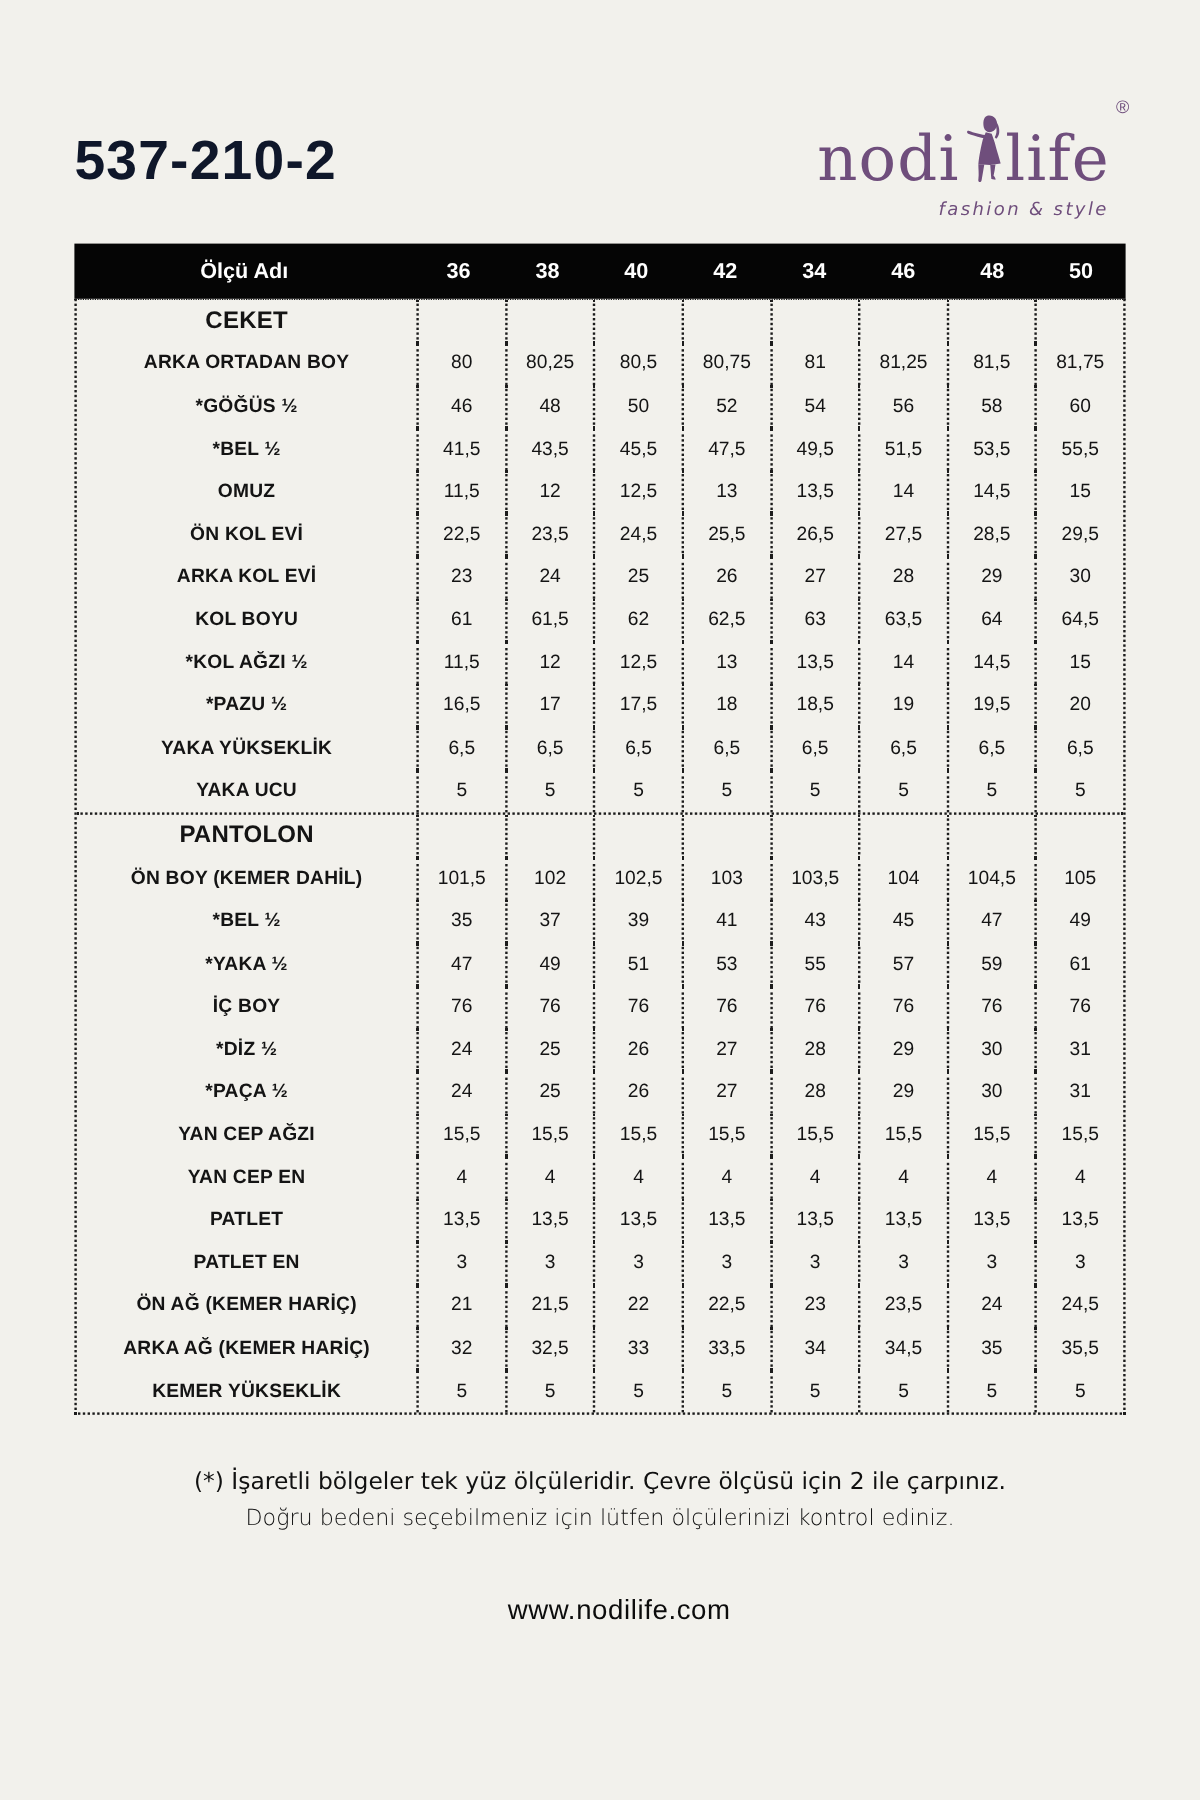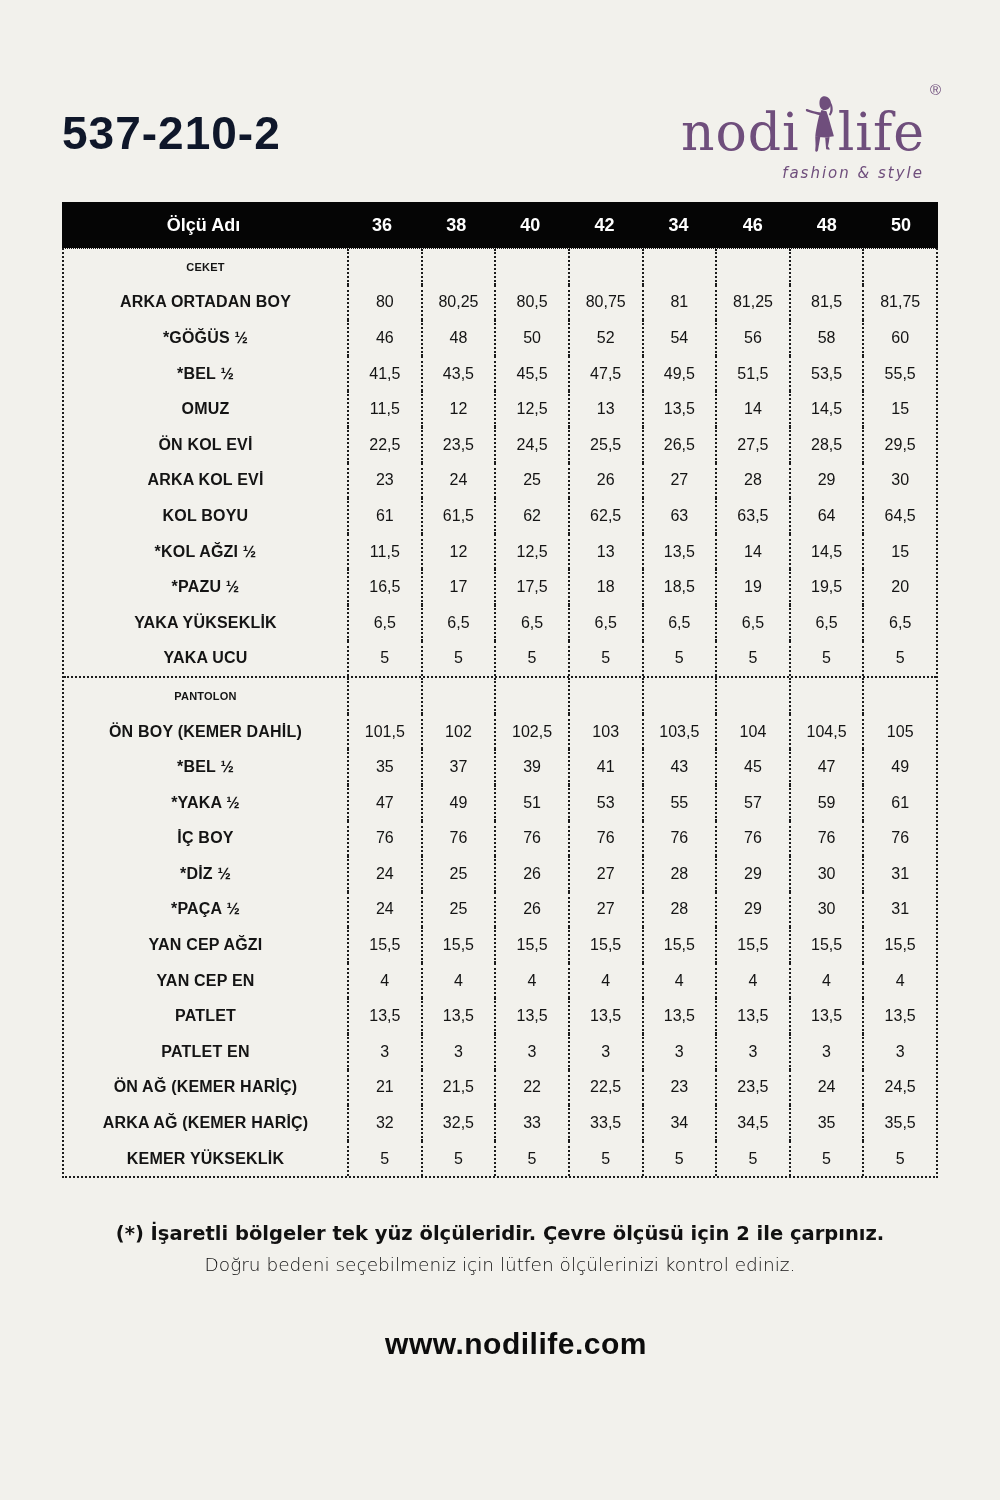--- a/index.html
+++ b/index.html
@@ -103,36 +103,36 @@
   }
   .trow .val {
     text-align: center;
     font-size: 16px;
     border-left: 2px dotted #1c1c1c;
     height: 100%;
     display: flex;
     align-items: center;
     justify-content: center;
   }
-  .section-title-row .label { font-size: 11px; }
+  .section-title-row .label { font-size: 20px; }
 
   
   .notes {
     margin-top: 44px;
     text-align: center;
     color: #111111;
     font-family: "DejaVu Sans", sans-serif;
   }
-  .note-bold { font-size: 19.5px; font-weight: bold; margin-bottom: 9px; }
+  .note-bold { font-size: 19.5px; font-weight: normal; margin-bottom: 9px; }
   .note { font-size: 18.5px; margin-bottom: 8px; font-weight: 300; }
   .website {
     margin-top: 52px;
     text-align: center;
-    font-size: 30px;
-    font-weight: 700;
+    font-size: 23px;
+    font-weight: 400;
     letter-spacing: 0.5px;
     color: #0c0c0c;
     margin-left: 32px;
   }
 </style>
 </head>
 <body>
 
 <div class="page">
 

